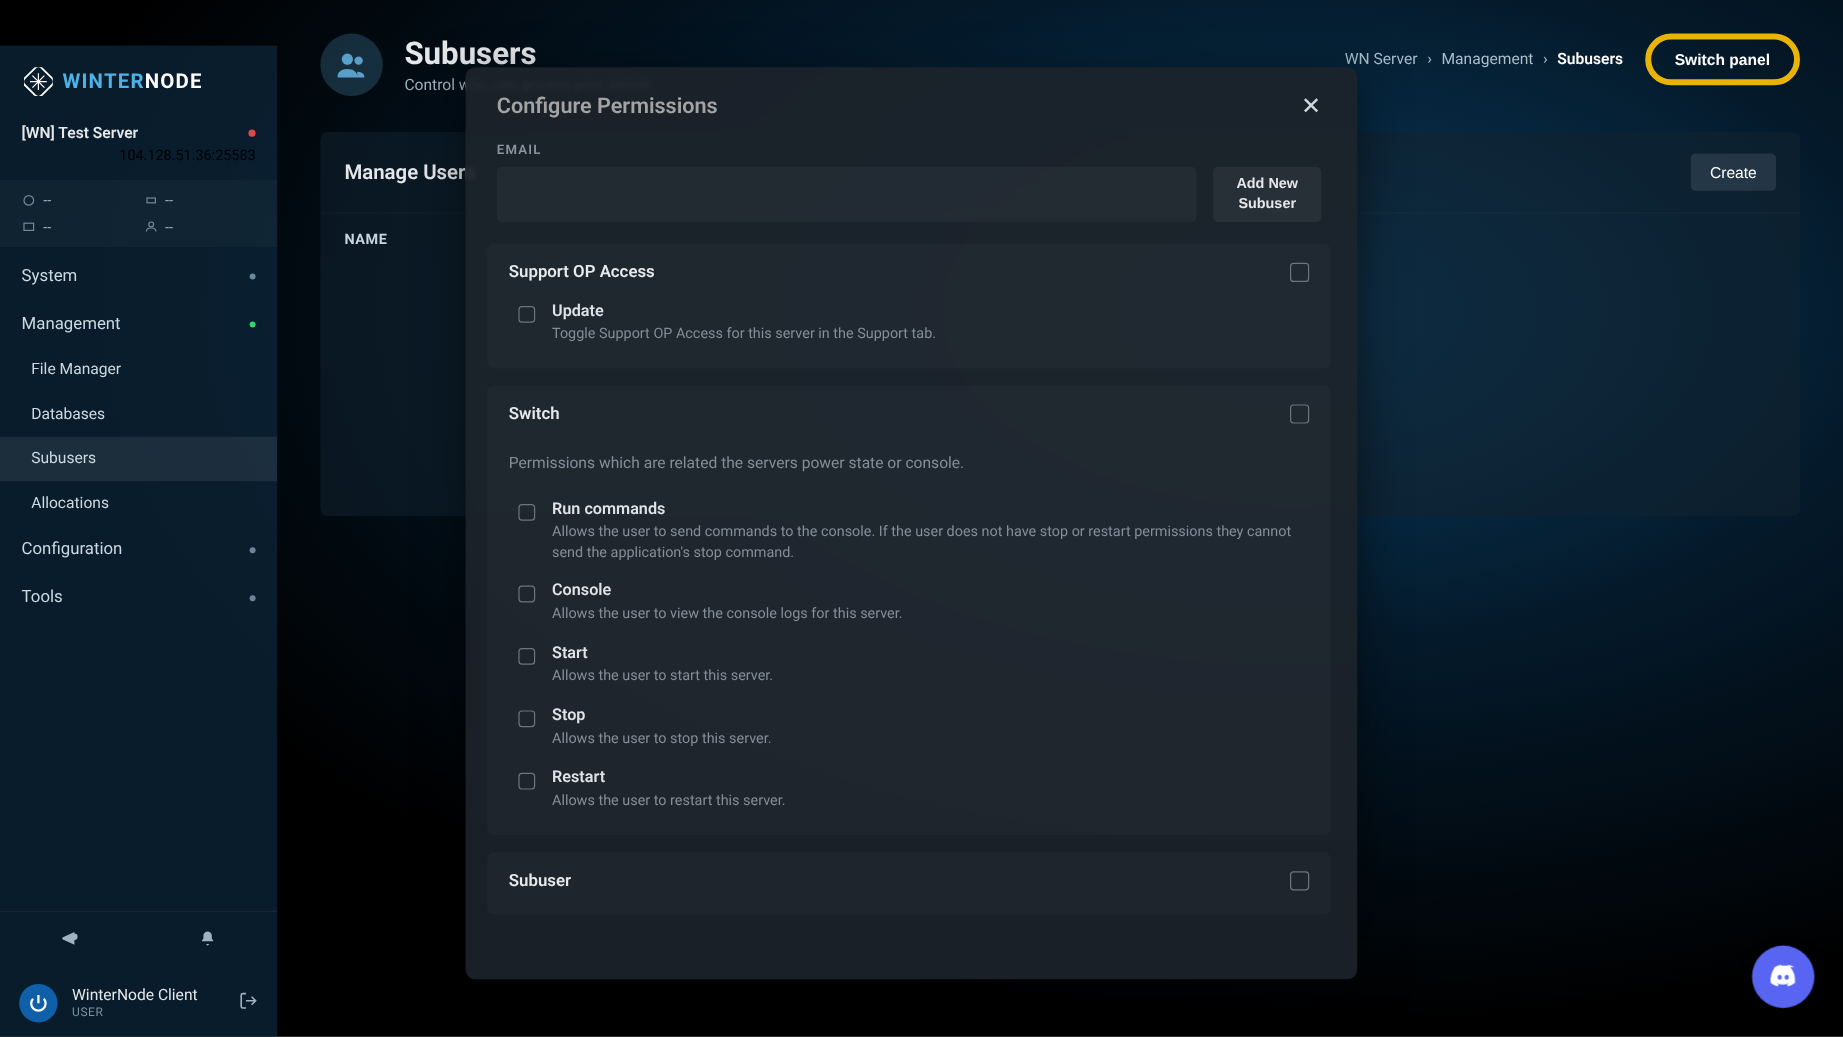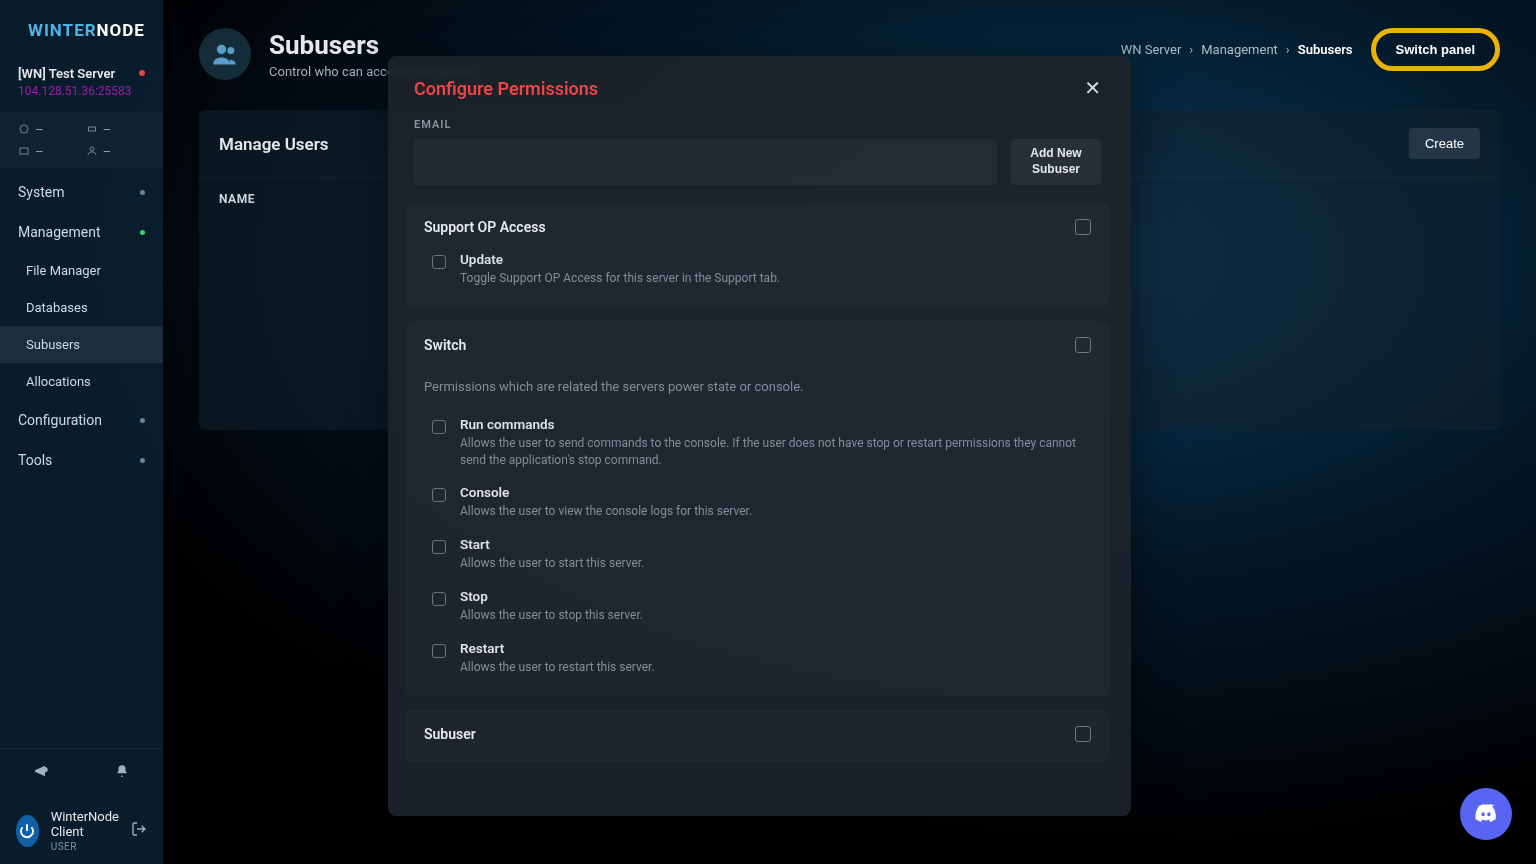--- a/index.html
+++ b/index.html
@@ -7,36 +7,37 @@
   font-family: -apple-system, BlinkMacSystemFont, "Segoe UI", Roboto, sans-serif;
   background: radial-gradient(ellipse at 70% 30%, #0a3a5c 0%, #041828 35%, #000000 70%);
   color: #e5e7eb;
   width: 1536px;
   height: 864px;
   overflow: hidden;
   position: relative;
 }
 .app { display: flex; height: 100%; }
 .sidebar {
-  width: 163px;
+  width: 231px;
   background: rgba(12, 38, 58, 0.75);
   display: flex;
   flex-direction: column;
   flex-shrink: 0;
+  margin-top: 38px;
 }
 .logo {
   display: flex; align-items: center; gap: 8px;
   padding: 18px 20px 14px 20px;
   font-weight: 700; letter-spacing: 1px; font-size: 17px;
 }
 .logo .winter { color: #4db2e8; }
 .logo .node { color: #ffffff; }
 .server-info { padding: 10px 18px 14px 18px; position: relative; }
 .server-name { font-size: 13px; font-weight: 600; color: #e5e7eb; }
-.server-addr { font-size: 12px; color: #a21caf; margin-top: 3px; }
+.server-addr { font-size: 12px; color: #000000; margin-top: 3px; text-align: right; }
 .server-dot { position: absolute; right: 18px; top: 14px; width: 6px; height: 6px; background:#e04848; border-radius:50%; }
 .stats { display:grid; grid-template-columns: 1fr 1fr; padding: 10px 18px; gap:8px; background: rgba(255,255,255,0.03);}
 .stat { display:flex; align-items:center; gap:6px; color:#9fb3c2; font-size:12px; }
 .stat svg { width:12px; height:12px; opacity:0.7; }
 .nav { flex:1; padding-top: 4px; }
 .nav-item { display:flex; align-items:center; justify-content:space-between; padding: 12px 18px; font-size: 14px; color:#cdd9e1; cursor:pointer; }
 .nav-item .dot { width:5px; height:5px; border-radius:50%; background:#6b8799; }
 .nav-item .dot.green { background:#35d36a; }
 .sub-nav-item { padding: 11px 18px 11px 26px; font-size: 13px; color:#cdd9e1; cursor:pointer; }
 .sub-nav-item.active { background: rgba(255,255,255,0.08); }
@@ -68,21 +69,21 @@
 .panel-cols { padding: 14px 20px; color:#c9d5de; font-size:12px; font-weight:700; letter-spacing:0.5px; border-top:1px solid rgba(255,255,255,0.04);}
 .panel-body { height: 210px; }
 
 
 .modal-scrim { position:absolute; inset:0; background: rgba(0,0,0,0.0); }
 .modal { position:absolute; left: 388px; top: 56px; width: 743px; height: 760px; background: rgba(28,35,42,0.92); border-radius:8px; overflow:hidden; box-shadow: 0 10px 40px rgba(0,0,0,0.5); backdrop-filter: blur(2px);}
 .modal-inner { height:100%; overflow-y:auto; padding: 0 4px 0 0;}
 .modal-inner::-webkit-scrollbar { width:6px; }
 .modal-inner::-webkit-scrollbar-thumb { background:#3a4752; border-radius:3px; }
 .modal-head { display:flex; justify-content:space-between; align-items:center; padding: 20px 26px 10px 26px;}
-.modal-title { font-size:18px; font-weight:600; color:#ef4444;text-align:center;}
+.modal-title { font-size:18px; font-weight:600; color:#a3a3a3;text-align:center;}
 .close-x { font-size:20px; color:#d0d7dd; cursor:pointer; font-weight:300;}
 .email-label { padding: 8px 26px 8px 26px; font-size:11px; letter-spacing:1px; color:#8994a0; font-weight:600;}
 .email-row { display:flex; gap:14px; padding: 0 26px 18px 26px; }
 .email-input { flex:1; height:46px; background: rgba(255,255,255,0.04); border:none; border-radius:4px; color:#fff; padding:0 14px; font-size:14px; }
 .add-btn { background: rgba(255,255,255,0.06); border:none; color:#e5e7eb; border-radius:4px; padding: 6px 14px; font-size:12px; font-weight:600; line-height:1.3; cursor:pointer; width:90px;}
 
 .perm-group { margin: 0 18px 14px 18px; background: rgba(255,255,255,0.025); border-radius:6px; padding-bottom: 12px;}
 .pg-head { display:flex; justify-content:space-between; align-items:center; padding: 16px 18px 8px 18px; gap: 28px;}
 .pg-title { font-size:14px; font-weight:600; color:#e5eaee;}
 .chk { width:16px; height:16px; border:1.5px solid #6b7680; border-radius:3px; cursor:pointer; flex-shrink:0;}

